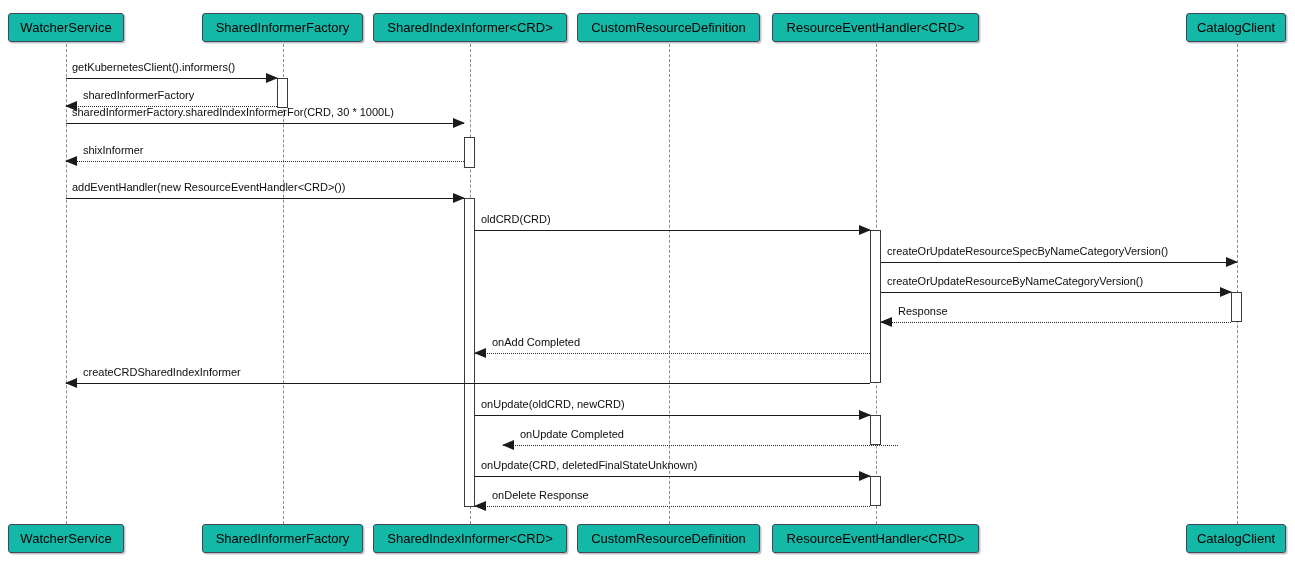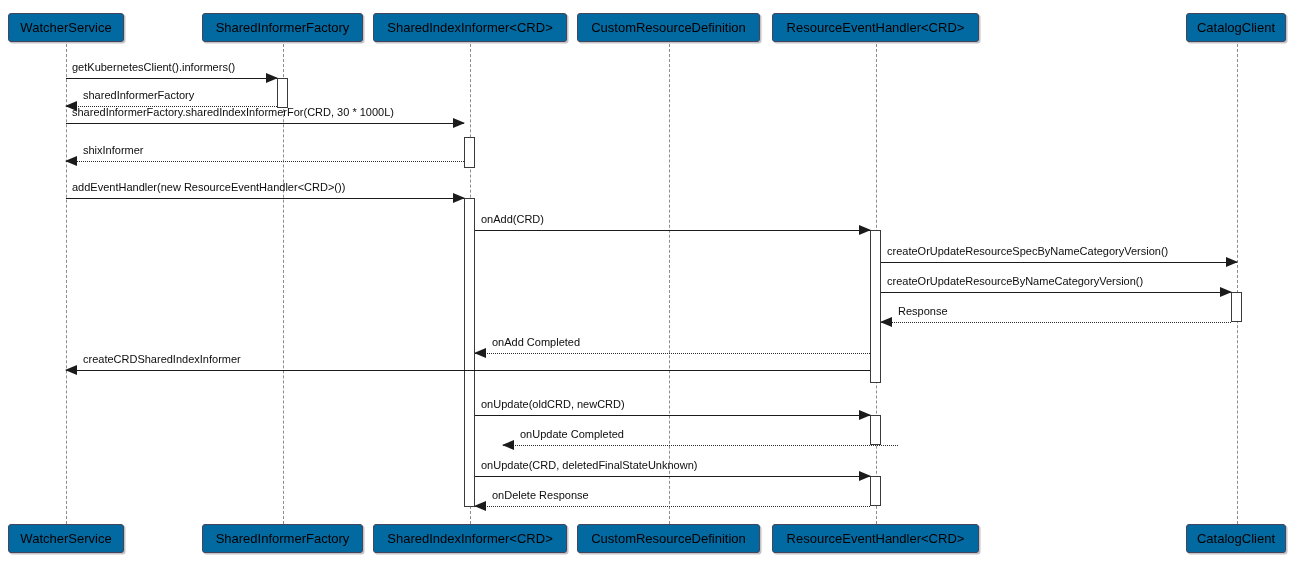--- a/index.html
+++ b/index.html
@@ -2,21 +2,21 @@
 <html><head>
 <meta charset="utf-8">
 <style>
   html,body { margin:0; padding:0; background:#ffffff; }
   #stage {
     position:relative; width:1295px; height:567px; background:#ffffff;
     font-family:"Liberation Sans", sans-serif; overflow:hidden;
   }
   .pbox {
     position:absolute; height:27px; box-sizing:content-box;
-    background:#0369a1; border:1.5px solid #44445a; border-radius:3px;
+    background:#14b8a6; border:1.5px solid #44445a; border-radius:3px;
     box-shadow:1.5px 1.5px 0 rgba(120,120,130,0.45);
     text-align:center; line-height:27px; font-size:13px; color:#000;
     white-space:nowrap;
   }
   .lifeline {
     position:absolute; top:44px; height:480px; width:0;
     border-left:1px dashed #8c8c8c;
   }
   .abar {
     position:absolute; width:11px; box-sizing:border-box;
@@ -95,21 +95,21 @@
     <div class="mlabel">shixInformer</div>
     <div class="arrow l"></div>
   </div>
 
   <div class="msg solid" style="left:66px; top:198px; width:398px;">
     <div class="mlabel">addEventHandler(new ResourceEventHandler&lt;CRD&gt;())</div>
     <div class="arrow r"></div>
   </div>
 
   <div class="msg solid" style="left:475px; top:230px; width:395px;">
-    <div class="mlabel">onAdd(CRD)</div>
+    <div class="mlabel">oldCRD(CRD)</div>
     <div class="arrow r"></div>
   </div>
 
   <div class="msg solid" style="left:881px; top:262px; width:356px;">
     <div class="mlabel">createOrUpdateResourceSpecByNameCategoryVersion()</div>
     <div class="arrow r"></div>
   </div>
 
   <div class="msg solid" style="left:881px; top:292px; width:350px;">
     <div class="mlabel">createOrUpdateResourceByNameCategoryVersion()</div>
@@ -119,21 +119,21 @@
   <div class="msg dotted ret" style="left:881px; top:322px; width:350px;">
     <div class="mlabel">Response</div>
     <div class="arrow l"></div>
   </div>
 
   <div class="msg dotted ret" style="left:475px; top:353px; width:395px;">
     <div class="mlabel">onAdd Completed</div>
     <div class="arrow l"></div>
   </div>
 
-  <div class="msg solid ret" style="left:66px; top:370px; width:804px;">
+  <div class="msg solid ret" style="left:66px; top:383px; width:804px;">
     <div class="mlabel">createCRDSharedIndexInformer</div>
     <div class="arrow l"></div>
   </div>
 
   <div class="msg solid" style="left:475px; top:415px; width:395px;">
     <div class="mlabel">onUpdate(oldCRD, newCRD)</div>
     <div class="arrow r"></div>
   </div>
 
   <div class="msg dotted ret" style="left:503px; top:445px; width:395px;">

